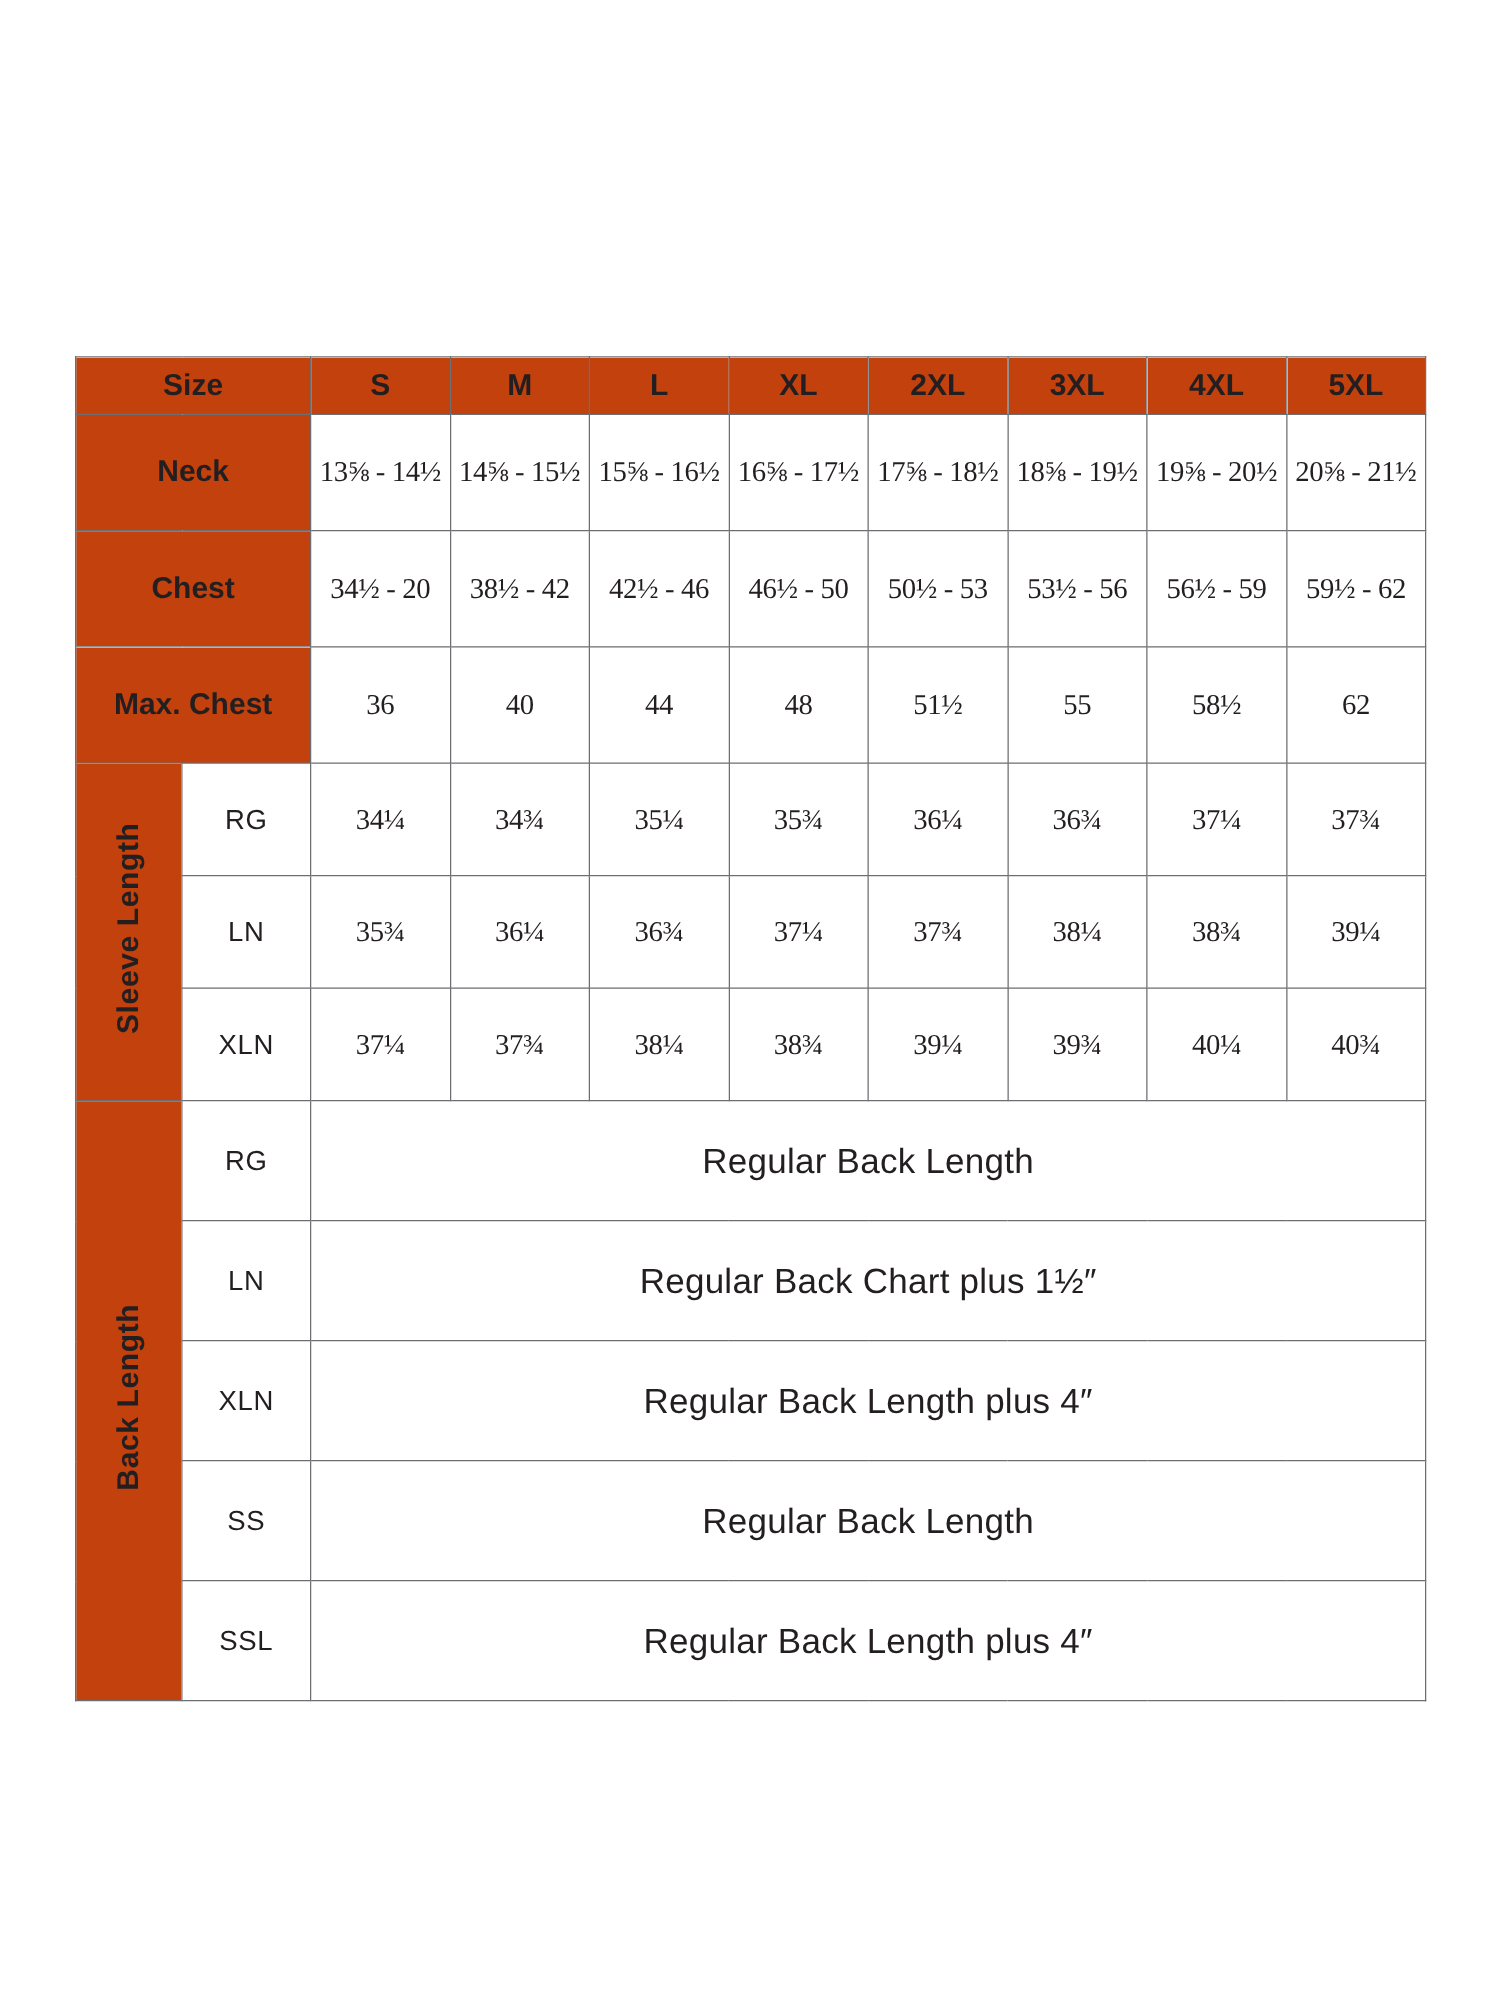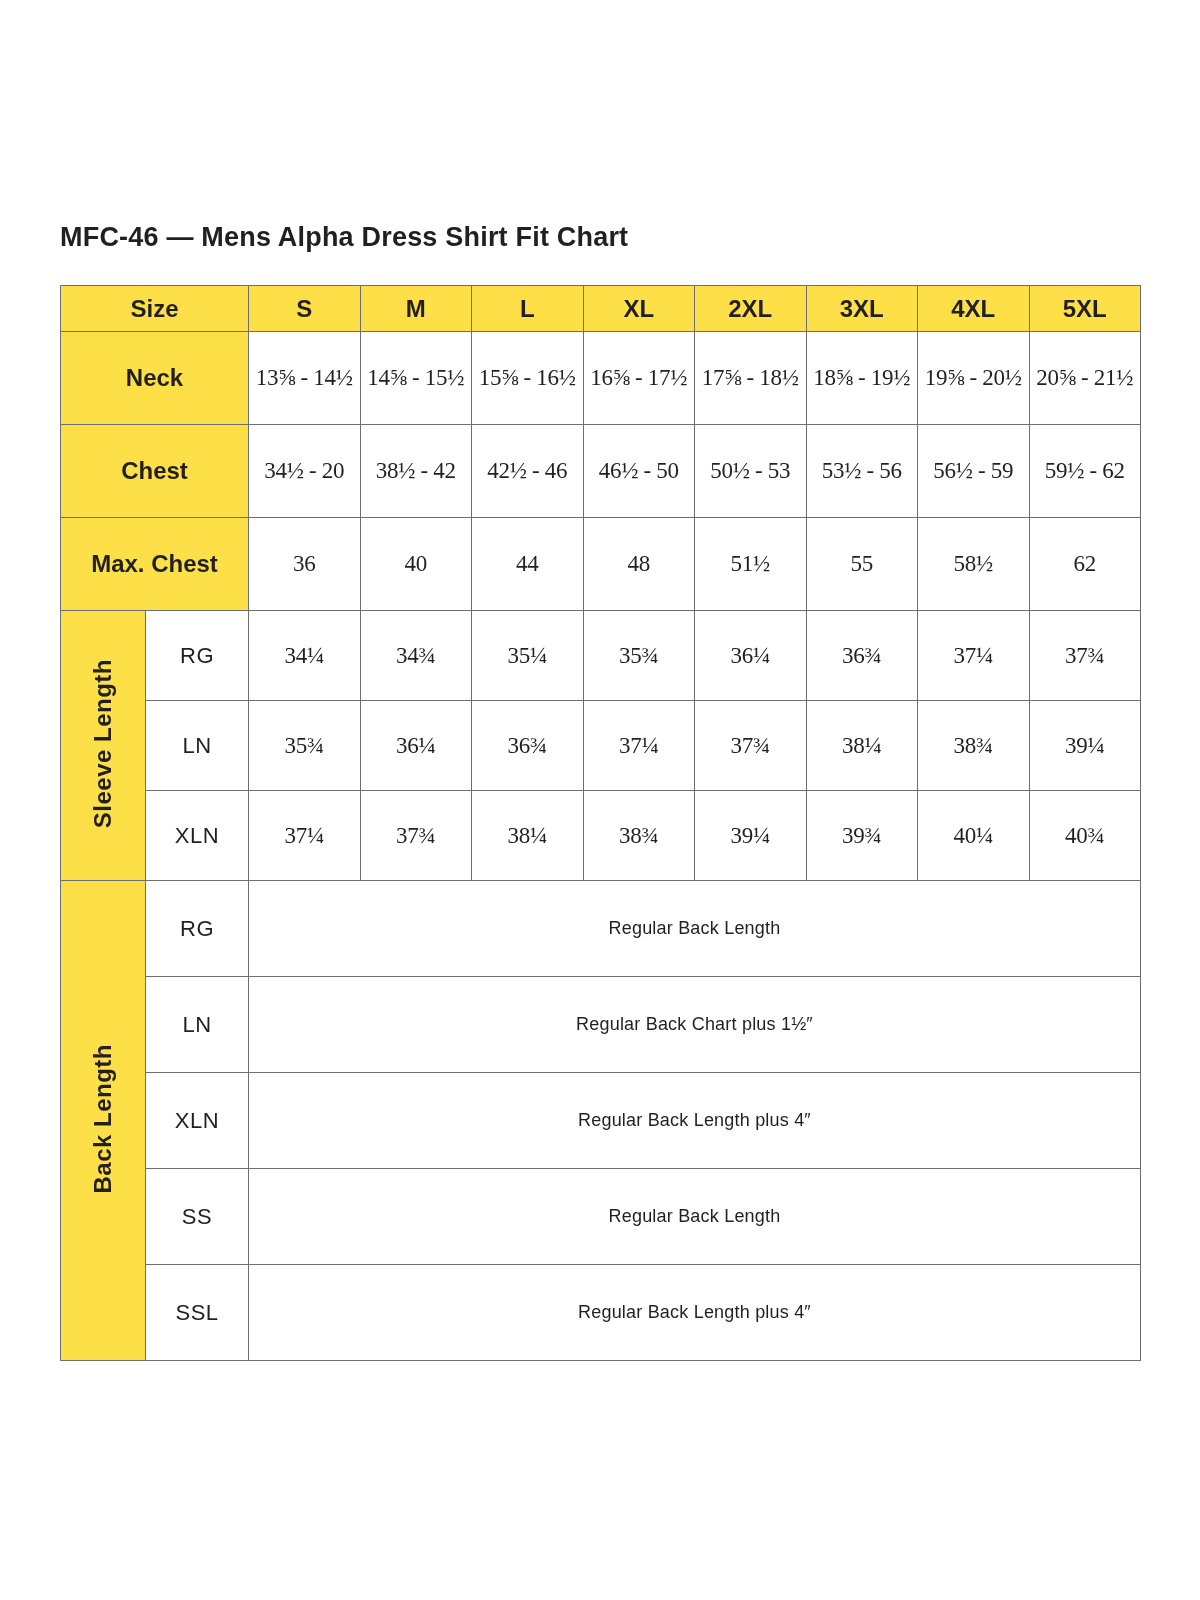--- a/index.html
+++ b/index.html
@@ -33,46 +33,45 @@
     border-collapse: collapse;
     table-layout: fixed;
   }
   .fit-chart th, .fit-chart td {
     border: 1.5px solid #6d6e71;
     text-align: center;
     vertical-align: middle;
     padding: 0;
     overflow: hidden;
   }
-  .gray { background: #fde047; }
+  .gray { background: #c2410c; }
   .hdr { font-size: 24px; font-weight: bold; }
   .rowlabel { font-size: 24px; font-weight: bold; }
   .val { font-size: 23px; font-weight: normal; letter-spacing: -0.3px; white-space: nowrap; font-family: Liberation Serif, serif; }
   .sub { font-size: 22px; font-weight: normal; letter-spacing: 0.5px; }
-  .merged-val { font-size: 18px; font-weight: normal; letter-spacing: 0.2px; }
+  .merged-val { font-size: 28px; font-weight: normal; letter-spacing: 0.2px; }
   .vcell { padding: 0; }
   .vlabel {
     display: inline-block;
     writing-mode: vertical-rl;
     transform: rotate(180deg);
     font-size: 24px;
     font-weight: bold;
     letter-spacing: 0.5px;
     line-height: 1;
   }
   tr.r-header { height: 46px; }
   tr.r-std    { height: 93px; }
   tr.r-sleeve { height: 90px; }
   tr.r-back   { height: 96px; }
 </style>
 </head>
 <body>
 
 <div class="page">
-  <h1 class="title">MFC-46 — Mens Alpha Dress Shirt Fit Chart</h1>
 
   <table class="fit-chart">
     <colgroup>
       <col style="width:85px">
       <col style="width:103px">
       <col style="width:111.5px">
         <col style="width:111.5px">
         <col style="width:111.5px">
         <col style="width:111.5px">
       <col style="width:111.5px">

